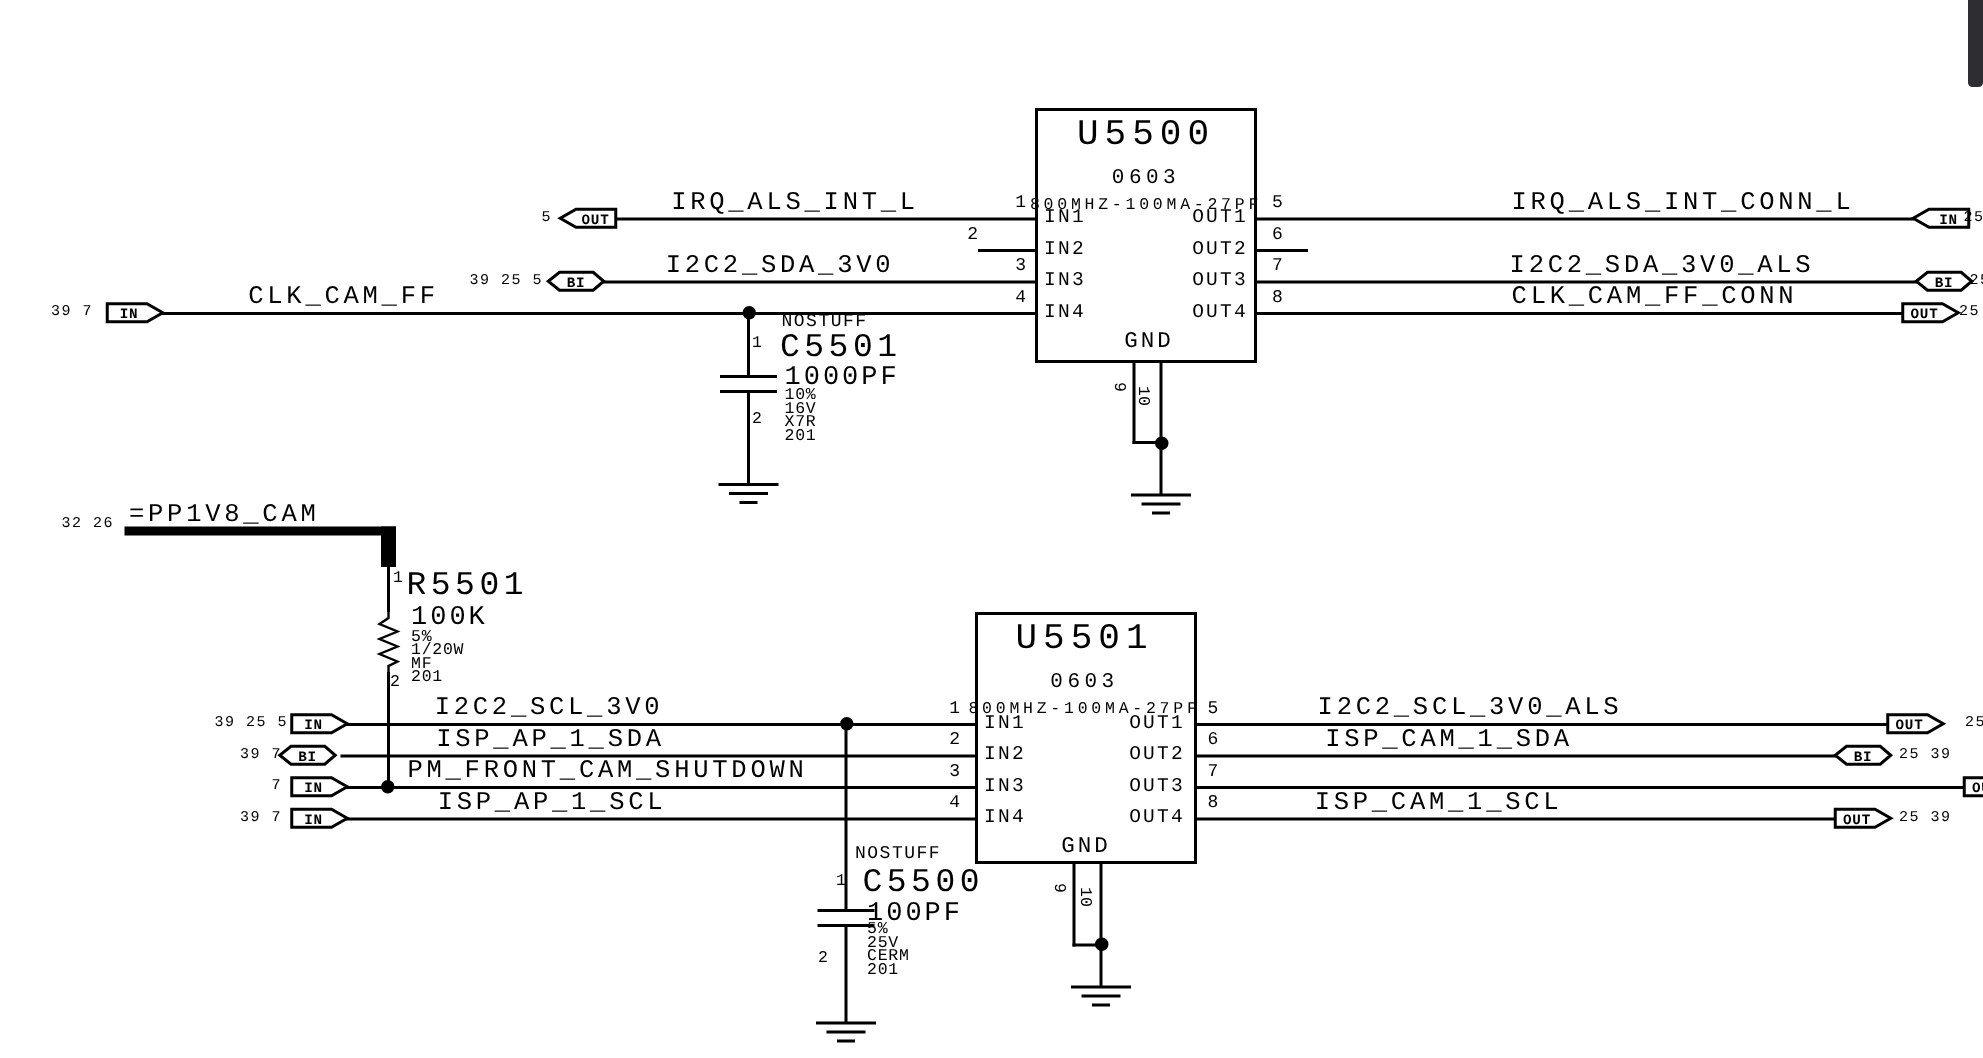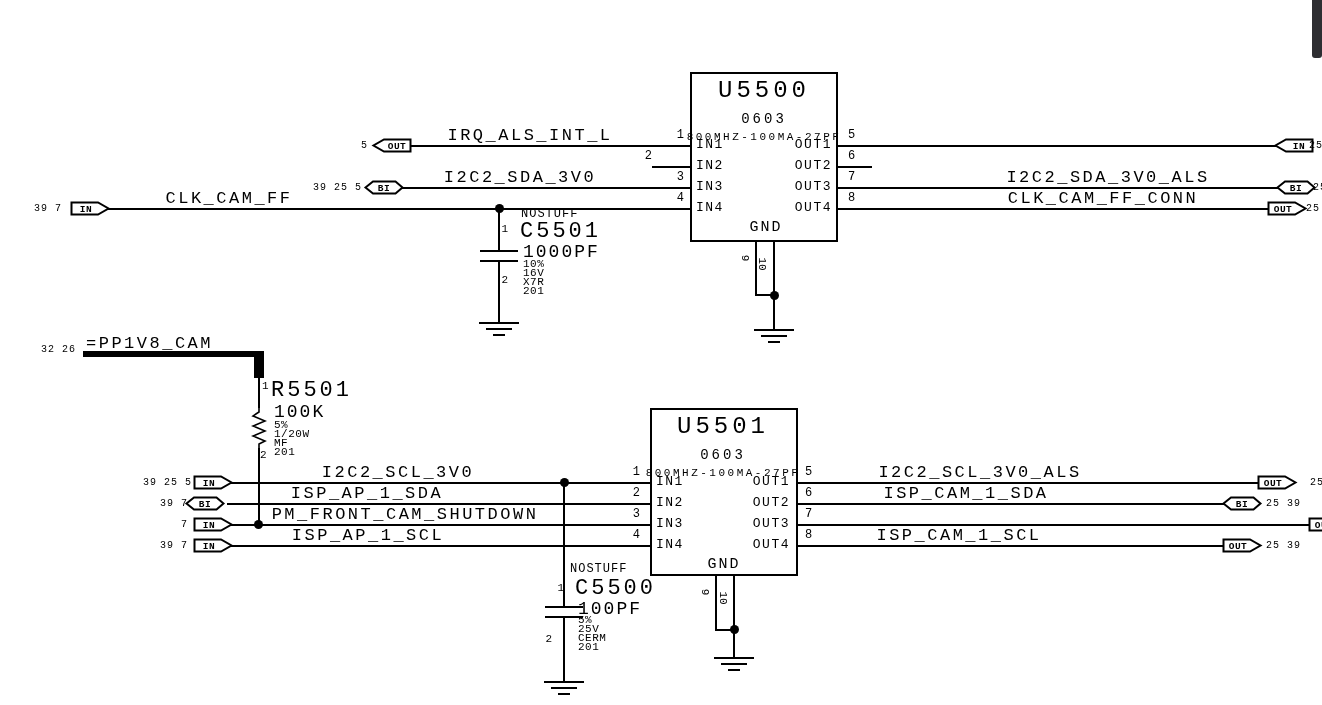--- a/index.html
+++ b/index.html
@@ -94,20 +94,21 @@
   </svg>
   <div class="w" style="left:107px;top:208px;width:583px;"></div>
   <div class="t ctr net" style="left:209px;top:190px;margin-left:20px;">CLK_CAM_FF</div>
 
   <div class="w" style="left:837px;top:145px;width:439px;"></div>
   <svg class="port" style="left:1274px;top:138px;" width="40" height="15" viewBox="0 0 40 15">
     <polygon points="12,1.5 38.5,1.5 38.5,13.5 12,13.5 1.5,7.5"></polygon>
     <text x="25" y="11" text-anchor="middle">IN</text>
   </svg>
   <div class="t ref" style="left:1309px;top:141px;">25</div>
+  <div class="t ctr net" style="left:1122px;top:127px;">IRQ_ALS_INT_CONN_L</div>
 
   <div class="w" style="left:837px;top:166px;width:35px;"></div>
 
   <div class="w" style="left:837px;top:187px;width:441px;"></div>
   <svg class="port" style="left:1276px;top:180px;" width="40" height="15" viewBox="0 0 40 15">
     <polygon points="9,1.5 31.5,1.5 38.5,7.5 31.5,13.5 9,13.5 1.5,7.5"></polygon>
     <text x="20" y="11" text-anchor="middle">BI</text>
   </svg>
   <div class="t ref" style="left:1313px;top:183px;">25</div>
   <div class="t ctr net" style="left:1108px;top:169px;font-family:Liberation Mono, monospace;">I2C2_SDA_3V0_ALS</div>
@@ -195,21 +196,21 @@
   <div class="t pnum" style="left:805px;top:487px;">6</div>
   <div class="t pnum" style="left:805px;top:508px;">7</div>
   <div class="t pnum" style="left:805px;top:529px;">8</div>
 
   <div class="t ref rt" style="left:126px;top:478px;width:66px;">39 25 5</div>
   <svg class="port" style="left:193px;top:475px;" width="40" height="15" viewBox="0 0 40 15">
     <polygon points="1.5,1.5 28,1.5 38.5,7.5 28,13.5 1.5,13.5"></polygon>
     <text x="16" y="11" text-anchor="middle">IN</text>
   </svg>
   <div class="w" style="left:230px;top:482px;width:420px;"></div>
-  <div class="t ctr net" style="left:366px;top:464px;margin-left:32px;">I2C2_SCL_3V0</div>
+  <div class="t ctr net" style="left:366px;top:464px;">I2C2_SCL_3V0</div>
   <div class="dot" style="left:560px;top:478px;"></div>
 
   <div class="t ref rt" style="left:142px;top:499px;width:46px;">39 7</div>
   <svg class="port" style="left:185px;top:496px;" width="40" height="15" viewBox="0 0 40 15">
     <polygon points="9,1.5 31.5,1.5 38.5,7.5 31.5,13.5 9,13.5 1.5,7.5"></polygon>
     <text x="20" y="11" text-anchor="middle">BI</text>
   </svg>
   <div class="w" style="left:227px;top:503px;width:423px;"></div>
   <div class="t ctr net" style="left:367px;top:485px;">ISP_AP_1_SDA</div>
 

